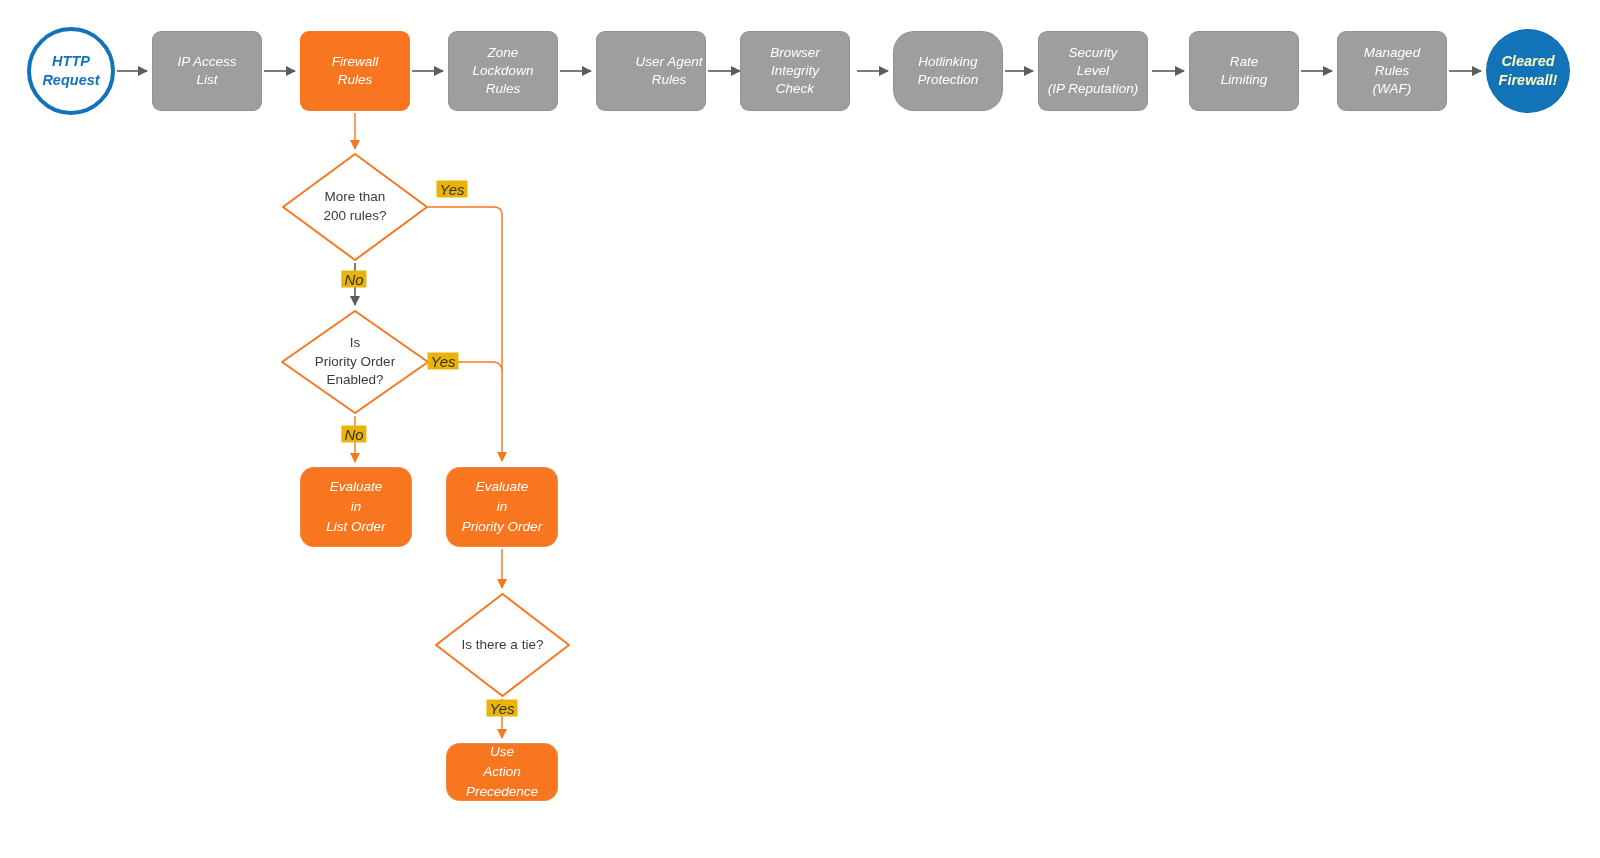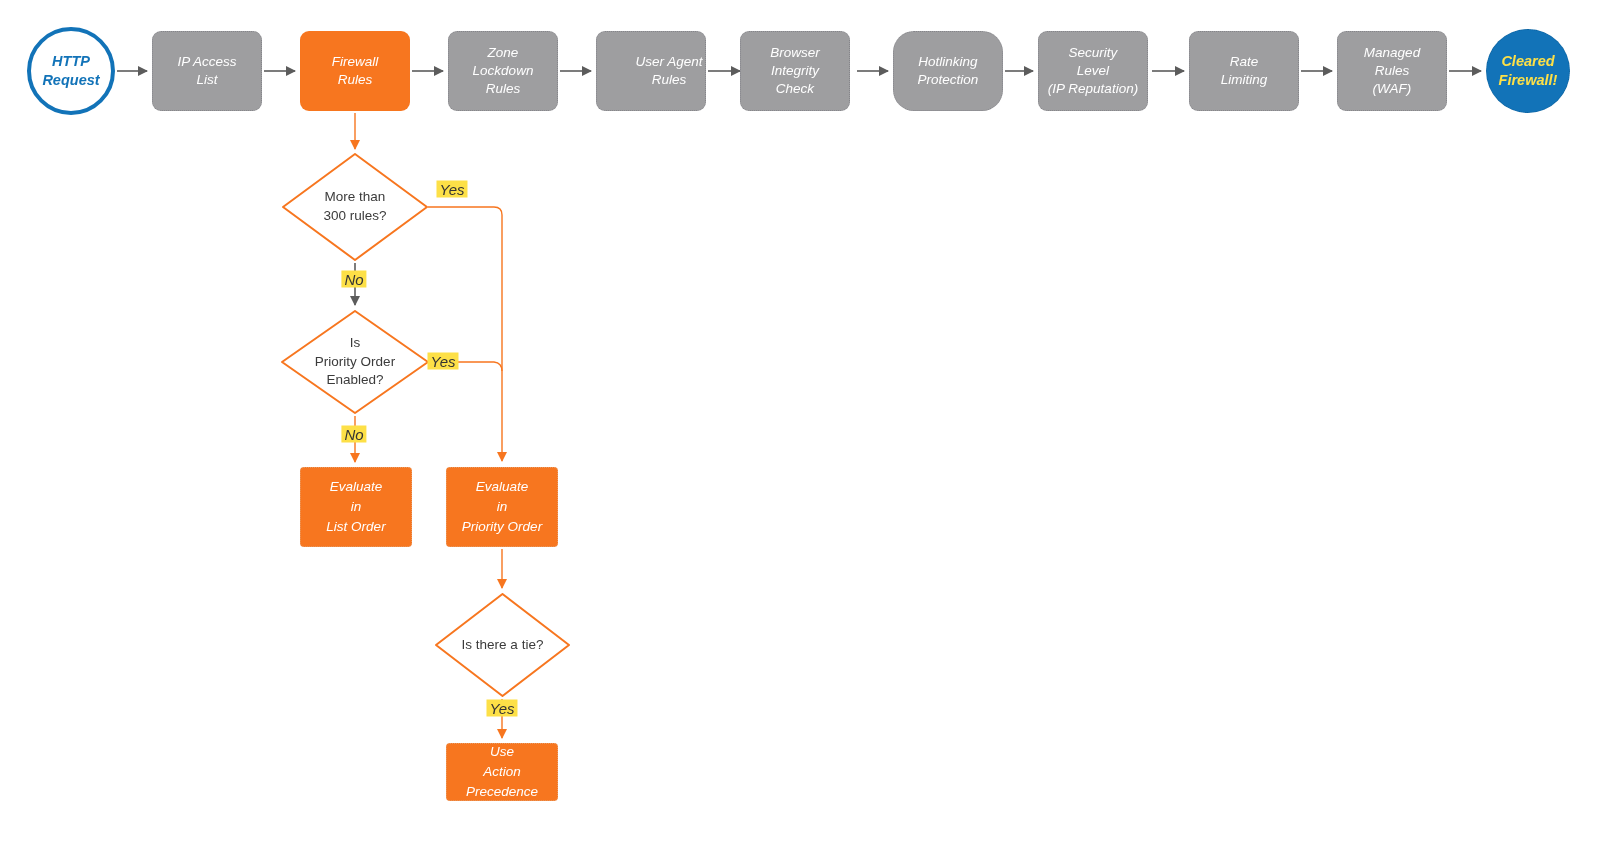--- a/index.html
+++ b/index.html
@@ -22,40 +22,40 @@
   .head-orange{fill:var(--orange);}
   .node{position:absolute;display:flex;align-items:center;justify-content:center;
     text-align:center;white-space:pre-line;box-sizing:border-box;}
   .stage{
     width:110px;height:80px;top:31px;border-radius:9px;
     background:var(--gray-node);border:1px dotted var(--gray-border);
     color:#fff;font-style:italic;font-size:13.5px;line-height:1.32;
   }
   .stage.orange{background:var(--orange);border-color:var(--orange);}
   .obox{
-    border-radius:4px;background:var(--orange);border:1px dotted #e8judge;
+    border-radius:14px;background:var(--orange);border:1px dotted #e8judge;
     border:1px dotted rgba(230,160,110,.9);
     color:#fff;font-style:italic;font-size:13.5px;line-height:1.5;
   }
   .circle{
     border-radius:50%;font-weight:bold;font-style:italic;font-size:14.5px;line-height:1.3;
   }
   .circle.start{background:#fff;border:4px solid var(--blue);color:var(--blue);}
-  .circle.end{background:var(--blue);border:1px dotted #0d5e98;color:#fde047;}
+  .circle.end{background:var(--blue);border:1px dotted #0d5e98;color:#fef9c3;}
   .diamond{position:absolute;}
   .diamond svg{position:absolute;left:0;top:0;}
   .diamond .dlabel{
     position:absolute;inset:0;display:flex;align-items:center;justify-content:center;
     text-align:center;white-space:pre-line;color:var(--text-dark);
     font-size:13.5px;line-height:1.4;font-style:normal;
   }
   .dshape{fill:#ffffff;stroke:var(--orange);stroke-width:2;stroke-linejoin:round;}
   .elabel{
     position:absolute;transform:translate(-50%,-50%);
-    font-style:italic;color:#333;font-size:15px;background:#fde047;padding:0 3px;
+    font-style:italic;color:#333;font-size:15px;background:#eab308;padding:0 3px;
   }
 </style>
 </head>
 <body>
 
 <div class="canvas">
 
   <svg class="wires" width="1600" height="858">
     <defs>
       <marker id="ag" markerUnits="userSpaceOnUse" markerWidth="10" markerHeight="10" viewBox="0 0 10 10" refX="9" refY="5" orient="auto">
@@ -124,21 +124,21 @@
 (WAF)</div>
 
   <div class="node circle end" style="left:1486px;top:29px;width:84px;height:84px;">Cleared
 Firewall!</div>
 
   <div class="diamond" style="left:282px;top:153px;width:146px;height:108px;">
     <svg width="146" height="108">
       <polygon class="dshape" points="73,1 145,54 73,107 1,54"></polygon>
     </svg>
     <div class="dlabel">More than
-300 rules?</div>
+200 rules?</div>
   </div>
 
   <div class="diamond" style="left:281px;top:310px;width:148px;height:104px;">
     <svg width="148" height="104">
       <polygon class="dshape" points="74,1 147,52 74,103 1,52"></polygon>
     </svg>
     <div class="dlabel">Is
 Priority Order
 Enabled?</div>
   </div>

